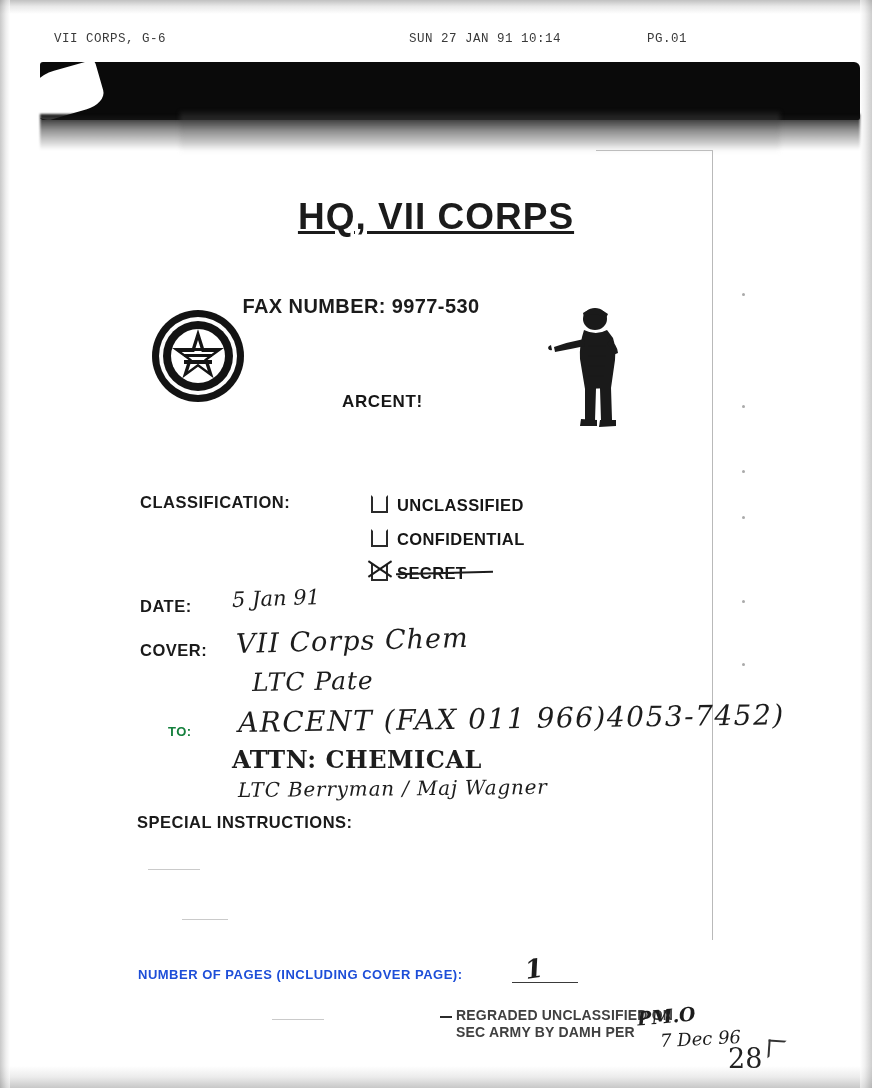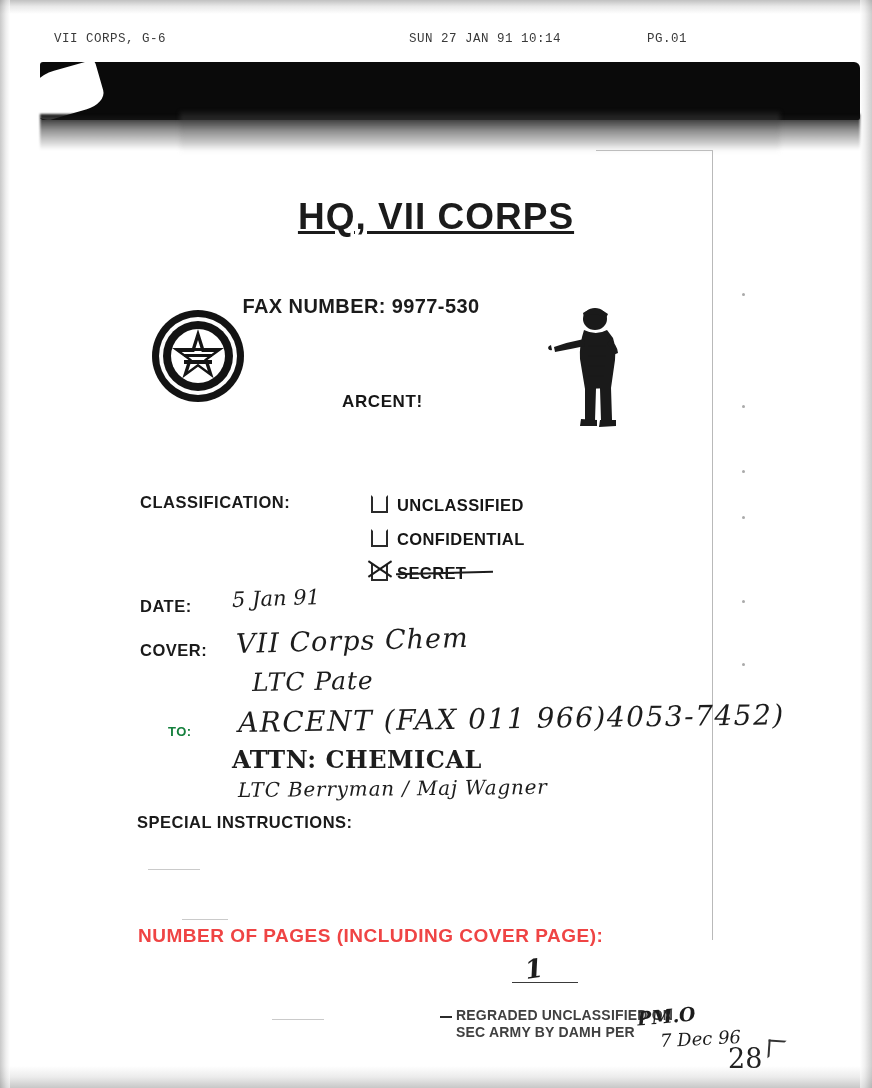--- a/index.html
+++ b/index.html
@@ -281,25 +281,25 @@
   .hw-from1  { left: 236px; top: 628px; font-size: 27px; transform: rotate(-1.5deg); letter-spacing: 1px; }
   .hw-from2  { left: 252px; top: 668px; font-size: 25px; transform: rotate(-1deg); letter-spacing: 1px; }
   .hw-to1    { left: 238px; top: 706px; font-size: 28px; transform: rotate(-0.8deg); letter-spacing: 1.5px; }
   .hw-to2    { left: 232px; top: 745px; font-size: 24px; font-weight: bold; font-style: normal; letter-spacing: .5px; }
   .hw-to3    { left: 238px; top: 778px; font-size: 20px; transform: rotate(-0.6deg); letter-spacing: .8px; }
   .hw-pages  { left: 525px; top: 955px; font-size: 26px; font-weight: bold; transform: rotate(-8deg); }
 
   .pages-line {
     position: absolute;
     left: 138px;
-    top: 925px;
-    font-size: 19px;
+    top: 967px;
+    font-size: 13px;
     font-weight: bold;
     letter-spacing: .5px;
-    color: #ef4444;
+    color: #1d4ed8;
   }
   .pages-underline {
     position: absolute;
     left: 512px; top: 982px;
     width: 66px; height: 1px;
     background: #3a3a3a;
   }
 
   
   .regrade {

